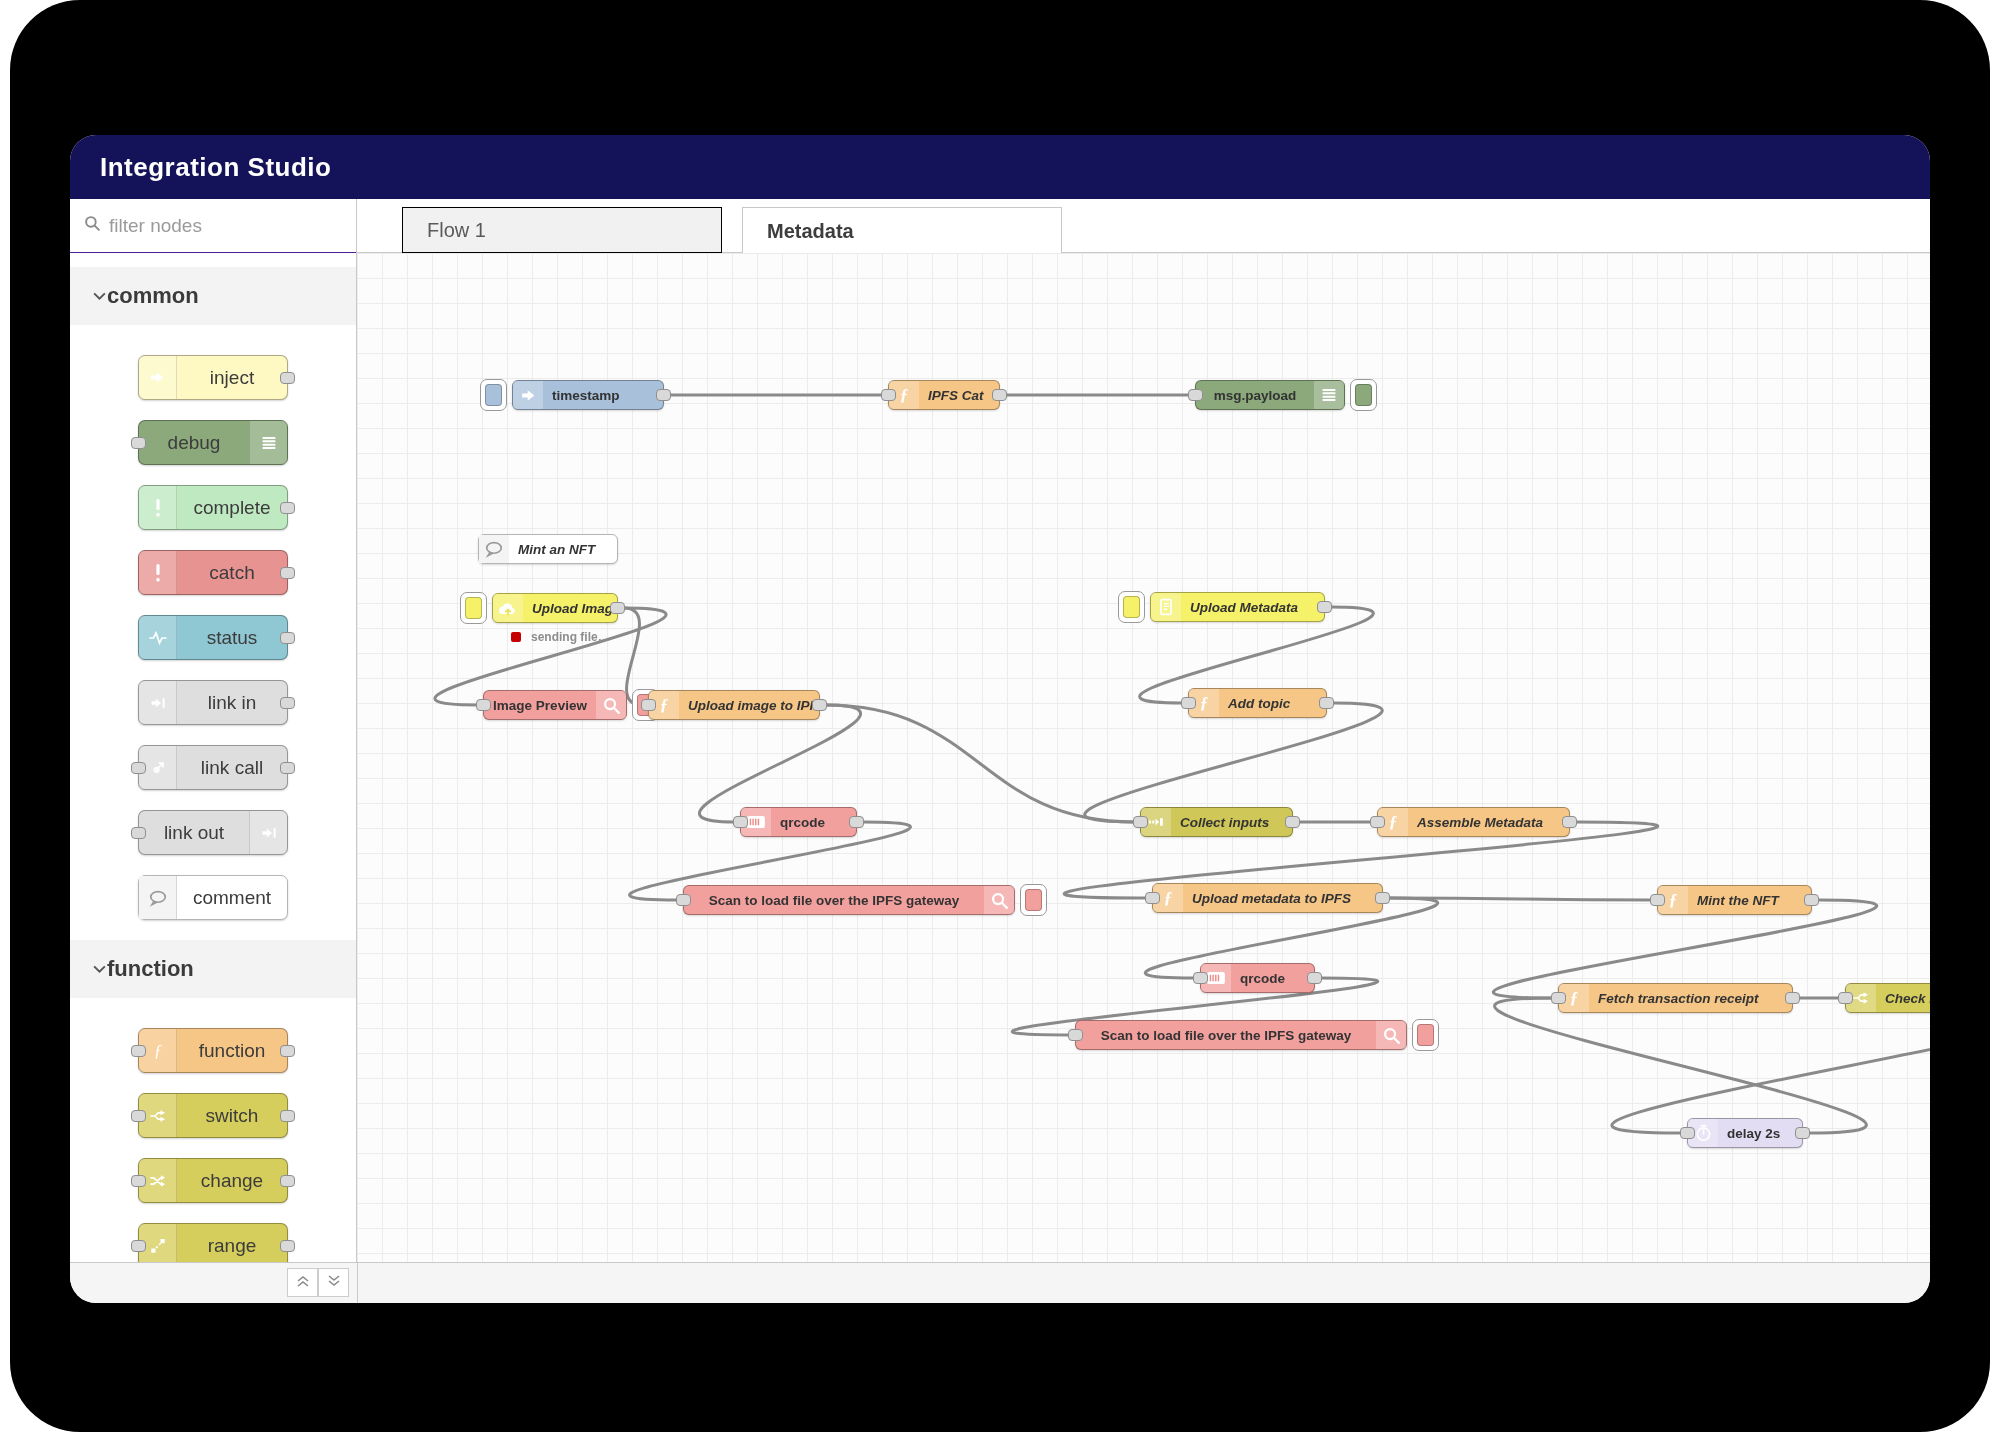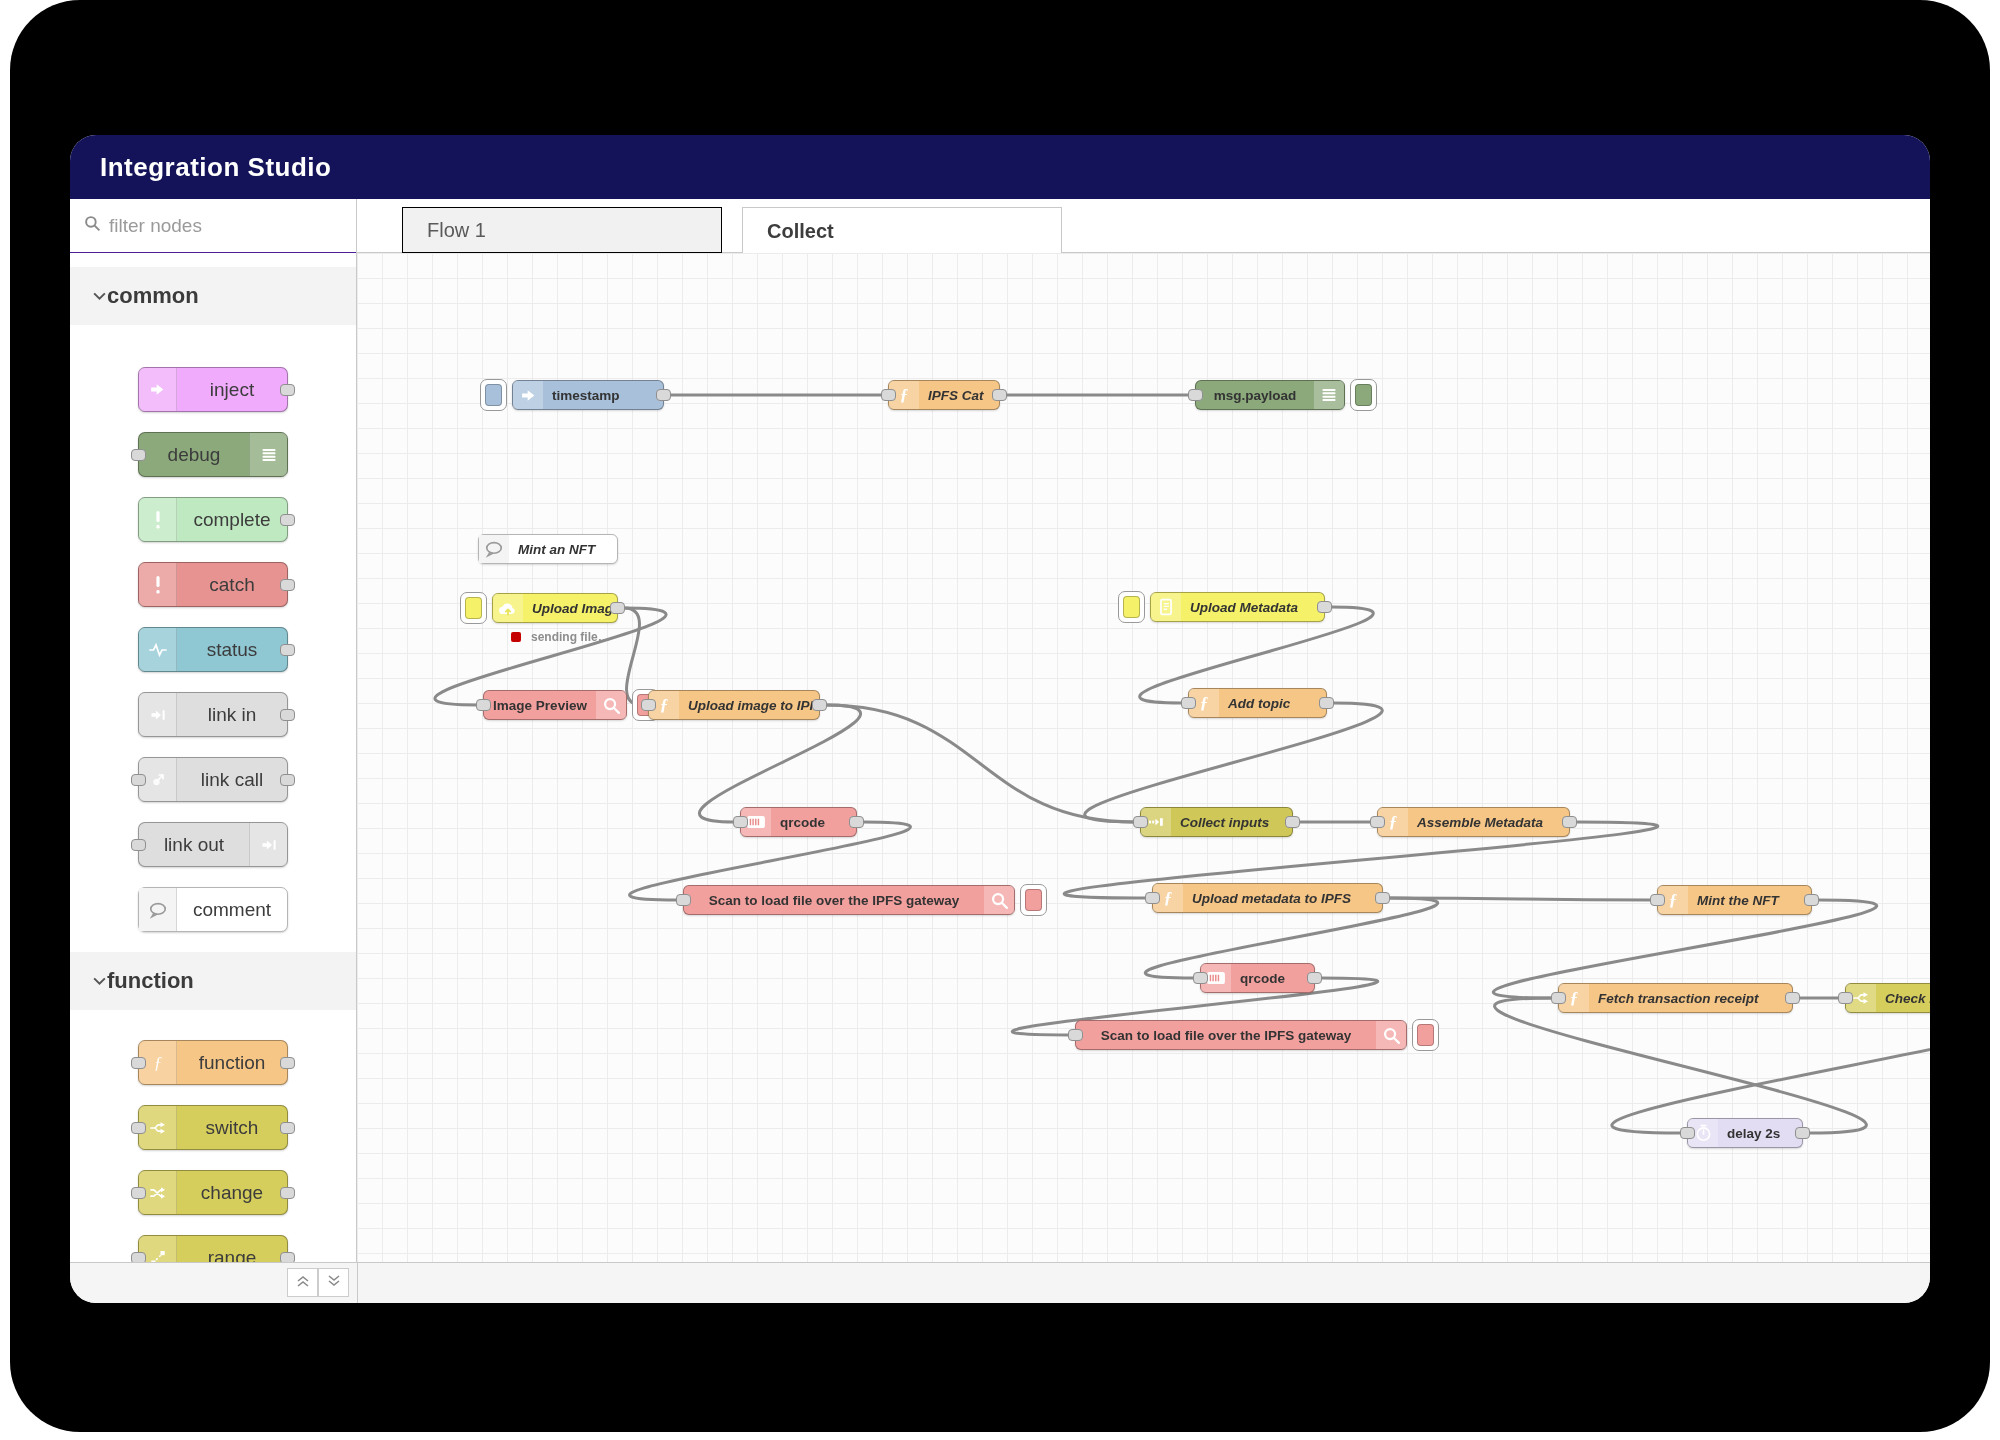--- a/index.html
+++ b/index.html
@@ -80,21 +80,21 @@
         <input type="text" placeholder="filter nodes" style="">
       </div>
       <div class="palette" id="palette">
           <div class="sect-head">
             <span><svg width="15" height="10" viewBox="0 0 14 9">
                 <path d="M2 2l5 5 5-5" fill="none" stroke="#555" stroke-width="1.8"></path>
               </svg></span>
             <span class="sect-label">common</span>
           </div>
           <div class="sect-items">
-            <div class="pal-node" style="background: #f0abfc; margin-top: 12px;">
+            <div class="pal-node" style="background: #fef9c3;">
               <span class="icon-area icon-sep-l">
                 <svg width="17" height="17" viewBox="0 0 16 16">
                   <path d="M2 6.2h5.2V3l6.3 5-6.3 5v-3.2H2z" fill="#fff"></path>
                 </svg>
               </span>
               <span class="pal-label">inject</span>
               <span class="port out"></span>
             </div>
             <div class="pal-node" style="background: rgb(139, 169, 123);">
               <span class="pal-label">debug</span>
@@ -225,21 +225,21 @@
               <span class="pal-label">range</span>
               <span class="port out"></span>
               <span class="port in"></span>
             </div>
           </div>
         </div>
     </div>
 
     <div class="tabbar">
       <div class="tab inactive">Flow 1</div>
-      <div class="tab active">Collect</div>
+      <div class="tab active">Metadata</div>
     </div>
 
     <div class="canvas" id="canvas">
         <svg class="wires" width="1573" height="1009">
           <path d="M313,142 C419,142 419,142 525,142" fill="none" stroke="#8a8a8a" stroke-width="3" stroke-linecap="round"></path>
           <path d="M649,142 C740.5,142 740.5,142 832,142" fill="none" stroke="#8a8a8a" stroke-width="3" stroke-linecap="round"></path>
           <path d="M267,355 C457.25,355 -70.25,452 120,452" fill="none" stroke="#8a8a8a" stroke-width="3" stroke-linecap="round"></path>
           <path d="M267,355 C312,355 240,452 285,452" fill="none" stroke="#8a8a8a" stroke-width="3" stroke-linecap="round"></path>
           <path d="M469,452 C618,452 228,569 377,569" fill="none" stroke="#8a8a8a" stroke-width="3" stroke-linecap="round"></path>
           <path d="M469,452 C623,452 623,569 777,569" fill="none" stroke="#8a8a8a" stroke-width="3" stroke-linecap="round"></path>

